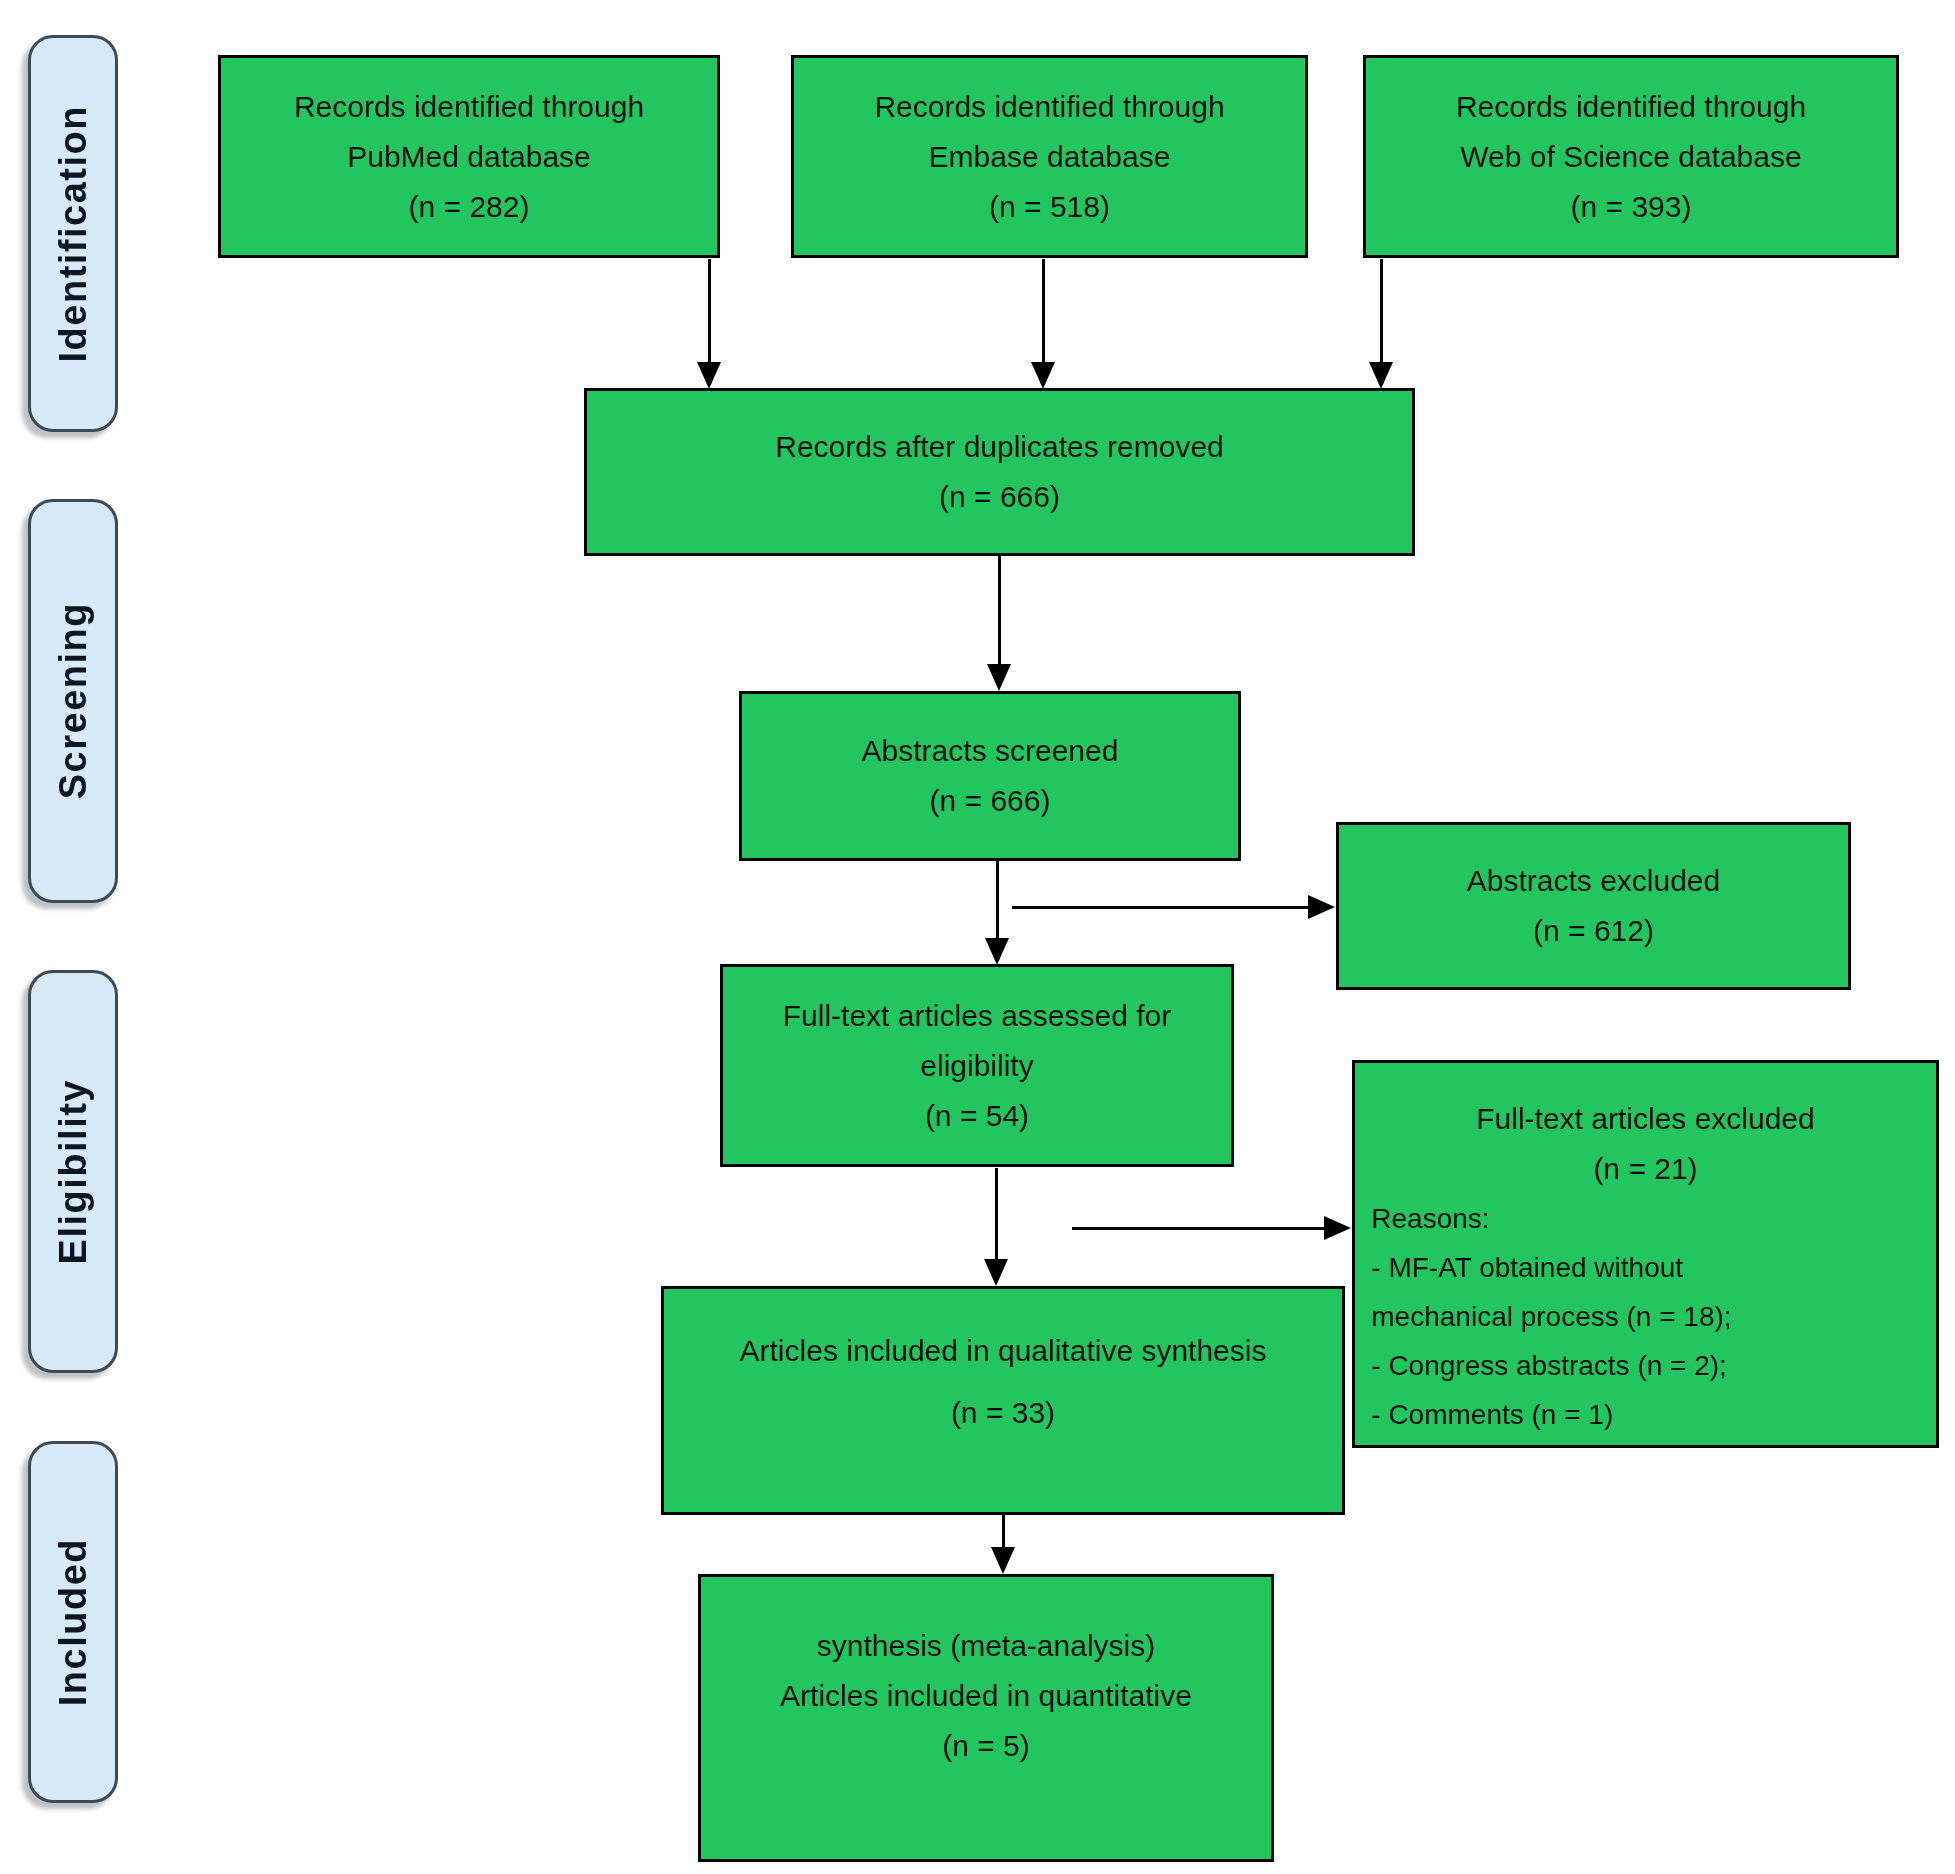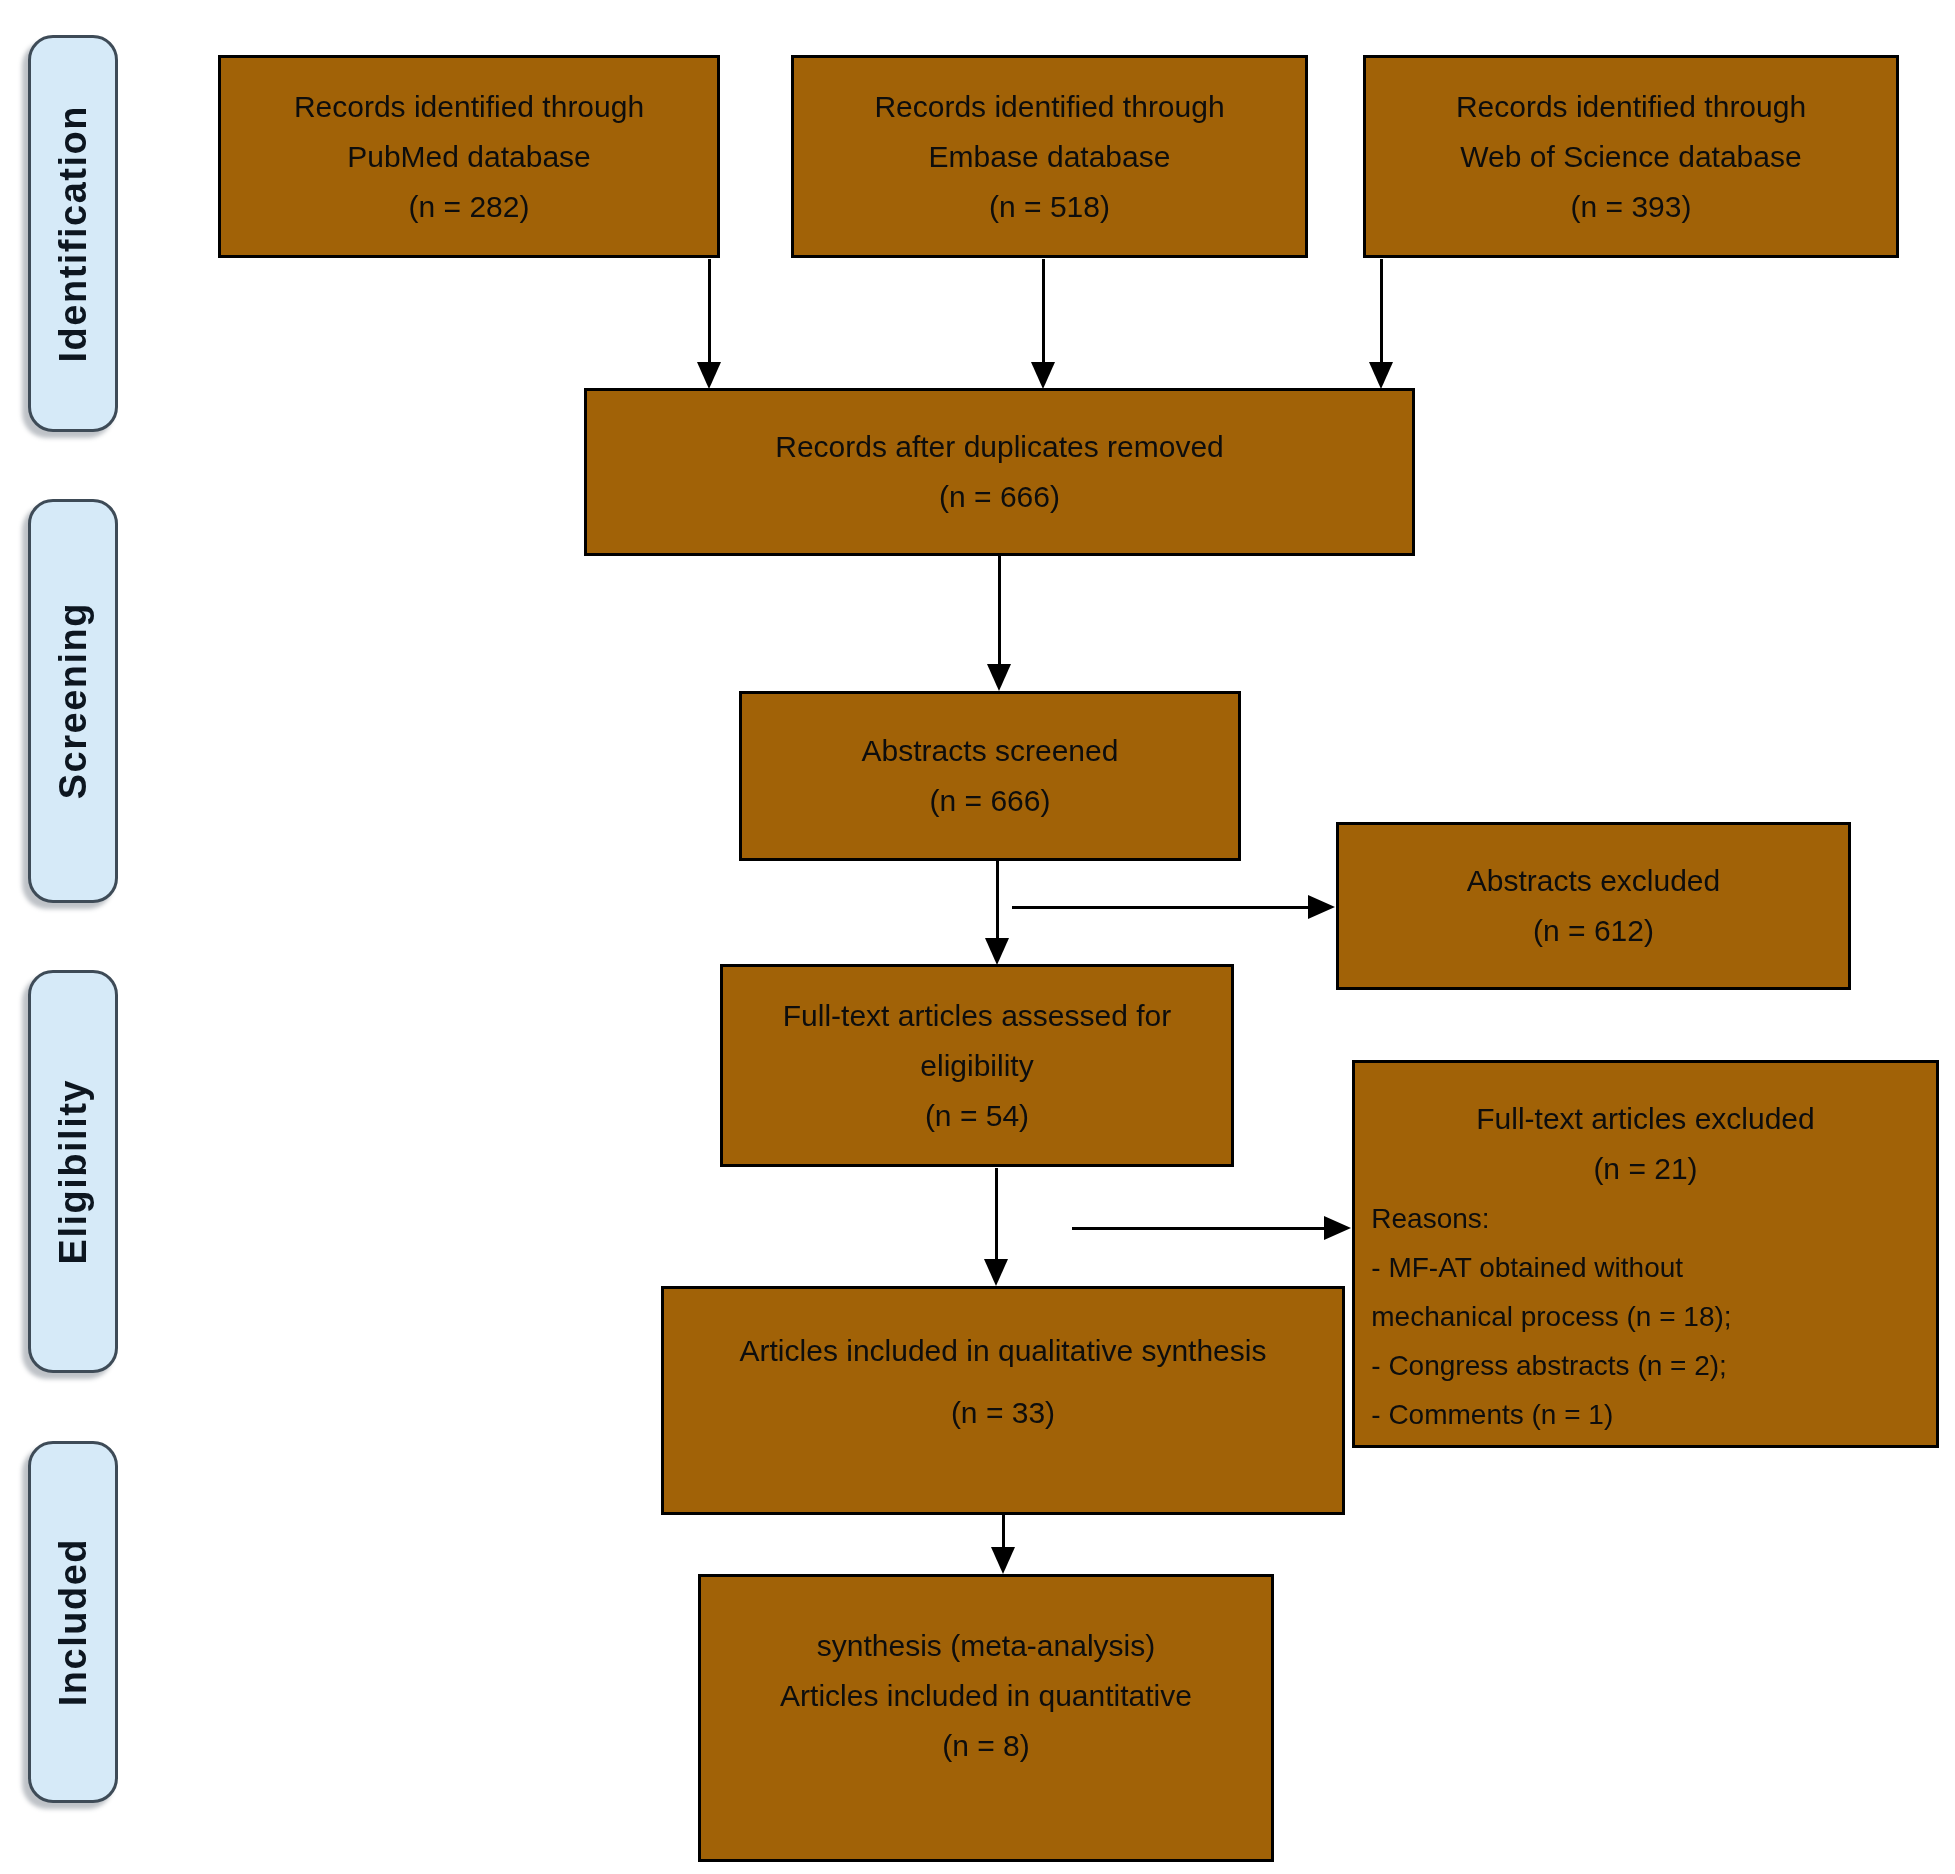--- a/index.html
+++ b/index.html
@@ -26,21 +26,21 @@
     writing-mode:vertical-rl;
     transform:rotate(180deg);
     font-size:38px;font-weight:bold;
     letter-spacing:1.5px;
     color:#0d1620;
     white-space:nowrap;
   }
   
   .fbox{
     position:absolute;
-    background:#a16207;
+    background:#22c55e;
     border:3px solid #000000;
     box-sizing:border-box;
     display:flex;flex-direction:column;
     align-items:center;justify-content:center;
     text-align:center;
     font-size:30px;line-height:50px;
     color:#0d0d0d;
   }
   .fbox .ln{white-space:nowrap;}
   
@@ -137,21 +137,21 @@
   </div>
 
   <div class="fbox" style="left:661px;top:1286px;width:684px;height:229px;padding-bottom:37px;gap:12px;">
     <div class="ln">Articles included in qualitative synthesis</div>
     <div class="ln">(n = 33)</div>
   </div>
 
   <div class="fbox" style="left:698px;top:1574px;width:576px;height:288px;padding-bottom:44px;">
     <div class="ln">synthesis (meta-analysis)</div>
     <div class="ln">Articles included in quantitative</div>
-    <div class="ln">(n = 8)</div>
+    <div class="ln">(n = 5)</div>
   </div>
 
   <div class="vline" style="left:708px;top:259px;height:103px;"></div>
   <div class="head-down" style="left:697px;top:362px;"></div>
 
   <div class="vline" style="left:1042px;top:259px;height:103px;"></div>
   <div class="head-down" style="left:1031px;top:362px;"></div>
 
   <div class="vline" style="left:1380px;top:259px;height:103px;"></div>
   <div class="head-down" style="left:1369px;top:362px;"></div>

